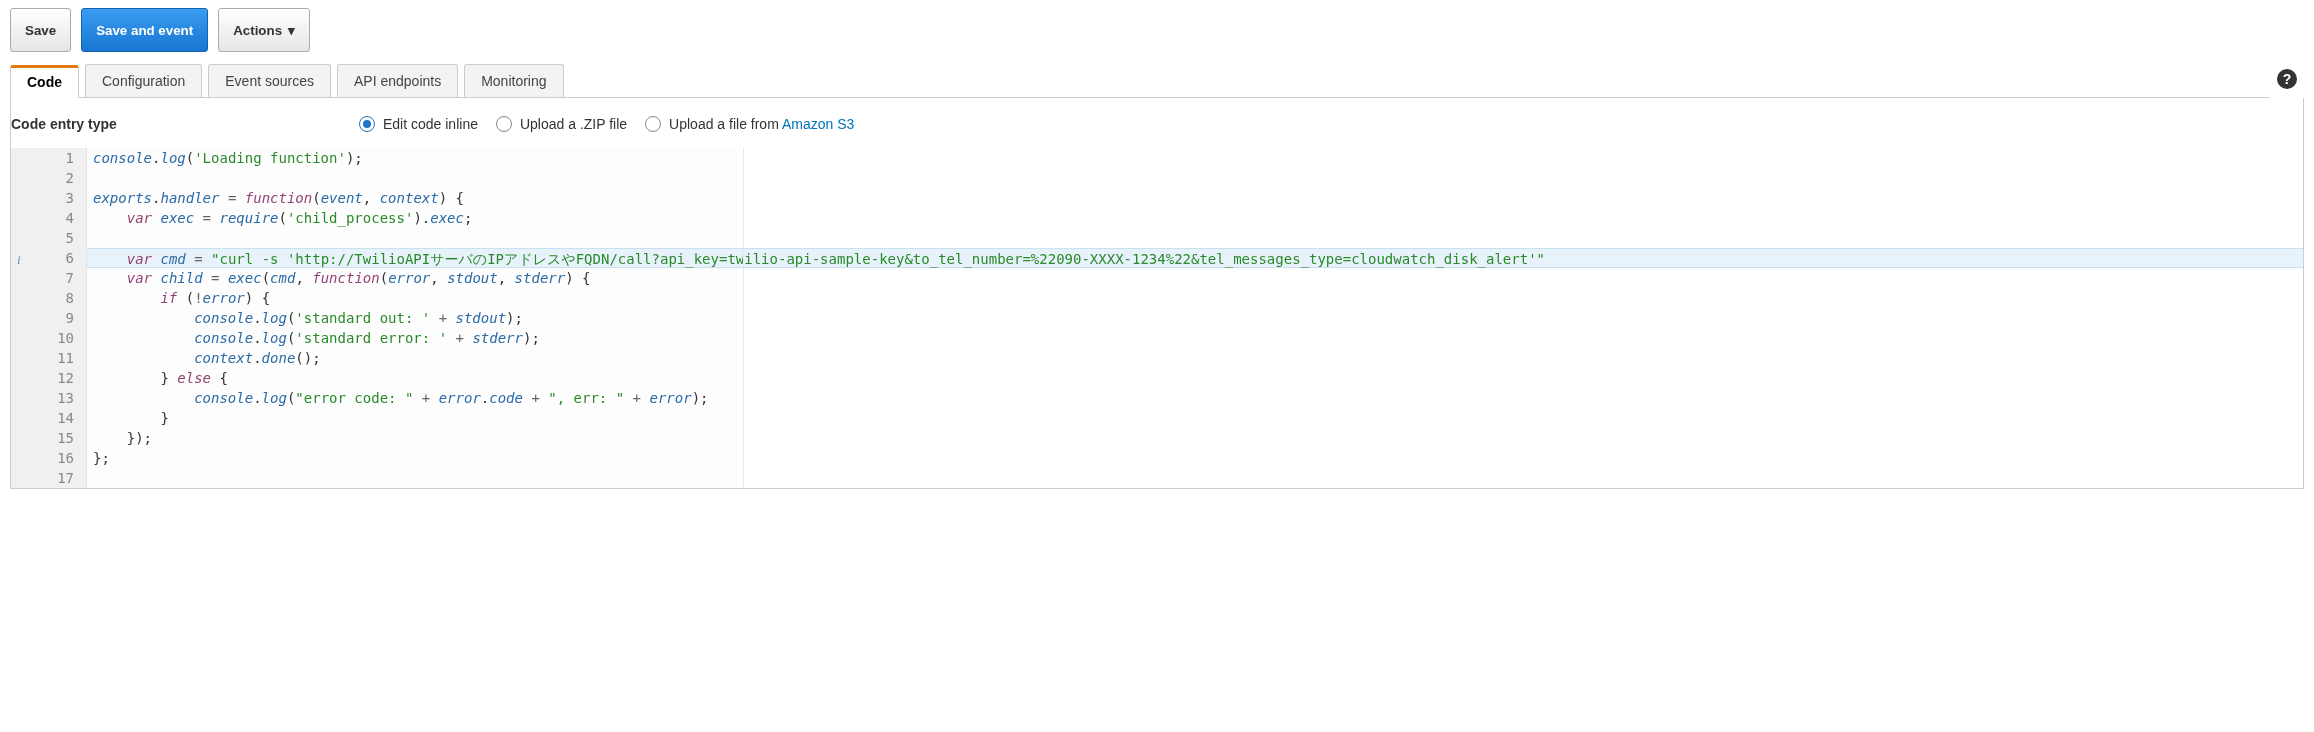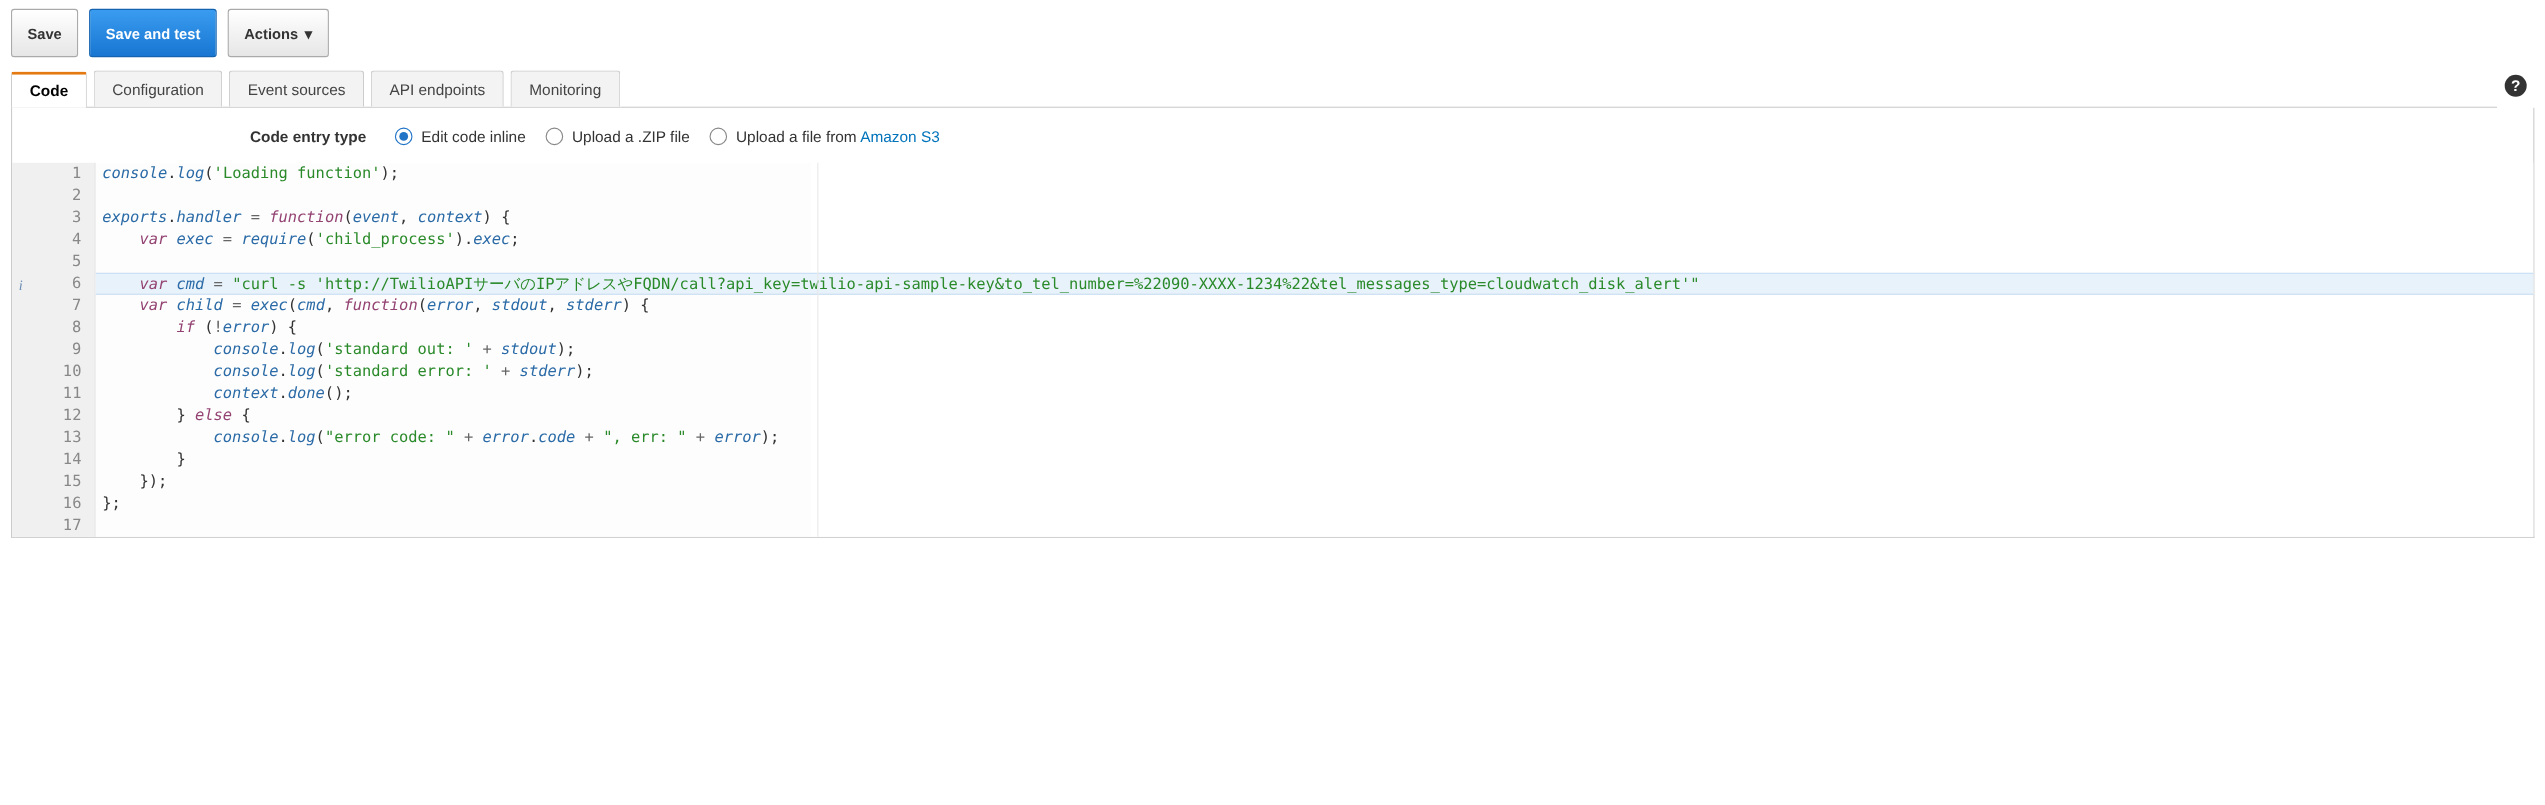--- a/index.html
+++ b/index.html
@@ -18,21 +18,21 @@
   .tab { padding: 8px 16px; border: 1px solid #ccc; border-bottom: none; border-radius: 3px 3px 0 0; background: #f3f3f3; color: #444; cursor: pointer; font-size: 14px; }
   .tab.active { background: #fff; border-top: 3px solid #e47911; padding-top: 6px; color: #000; font-weight: bold; position: relative; top: 1px; }
   .tabs-row .spacer { flex: 1; border-bottom: 1px solid #ccc; align-self: stretch; }
   .help { margin-left: auto; font-size: 20px; color: #333; cursor: pointer; padding: 0 6px; align-self: center; }
 
   
   .panel { border: 1px solid #ccc; border-top: none; padding-top: 18px; }
 
   
   .entry-row { display: flex; align-items: center; gap: 18px; padding: 0 0 16px 0; }
-  .entry-label { width: 330px; text-align: right; font-weight: bold; font-size: 14px; padding-right: 8px; }
+  .entry-label { width: 330px; font-weight: bold; font-size: 14px; padding-right: 8px; }
   .radio-opt { display: inline-flex; align-items: flex-end; gap: 8px; font-size: 14px; cursor: pointer; }
   .radio { width: 16px; height: 16px; border-radius: 50%; border: 1px solid #888; display: inline-block; position: relative; background: #fff; }
   .radio.checked { border-color: #2274c7; }
   .radio.checked::after { content: ""; position: absolute; inset: 3px; border-radius: 50%; background: #2274c7; }
   .link { color: #0073bb; margin-top: 20px; }
 
   
   .editor { display: flex; font-family: Menlo, Consolas, monospace; font-size: 14px; line-height: 20px; }
   .gutter { width: 76px; text-align: right; color: #888; background: #f0f0f0; user-select: none; border-right: 1px solid #e4e4e4; }
   .gutter .ln { padding: 0 12px 0 0; height: 20px; position: relative; }
@@ -52,21 +52,21 @@
   .tk-dot    { color: #333; }
 
 </style>
 </head>
 <body>
 
 <div class="wrap">
 
   <div class="toolbar">
     <button class="btn">Save</button>
-    <button class="btn btn-primary">Save and test</button>
+    <button class="btn btn-primary">Save and event</button>
     <button class="btn">
       <span>Actions</span>
       <span class="caret">▾</span>
     </button>
   </div>
 
   <div class="tabs-row">
     <div class="tabs">
       <div class="tab active">Code</div>
       <div class="tab">Configuration</div>

